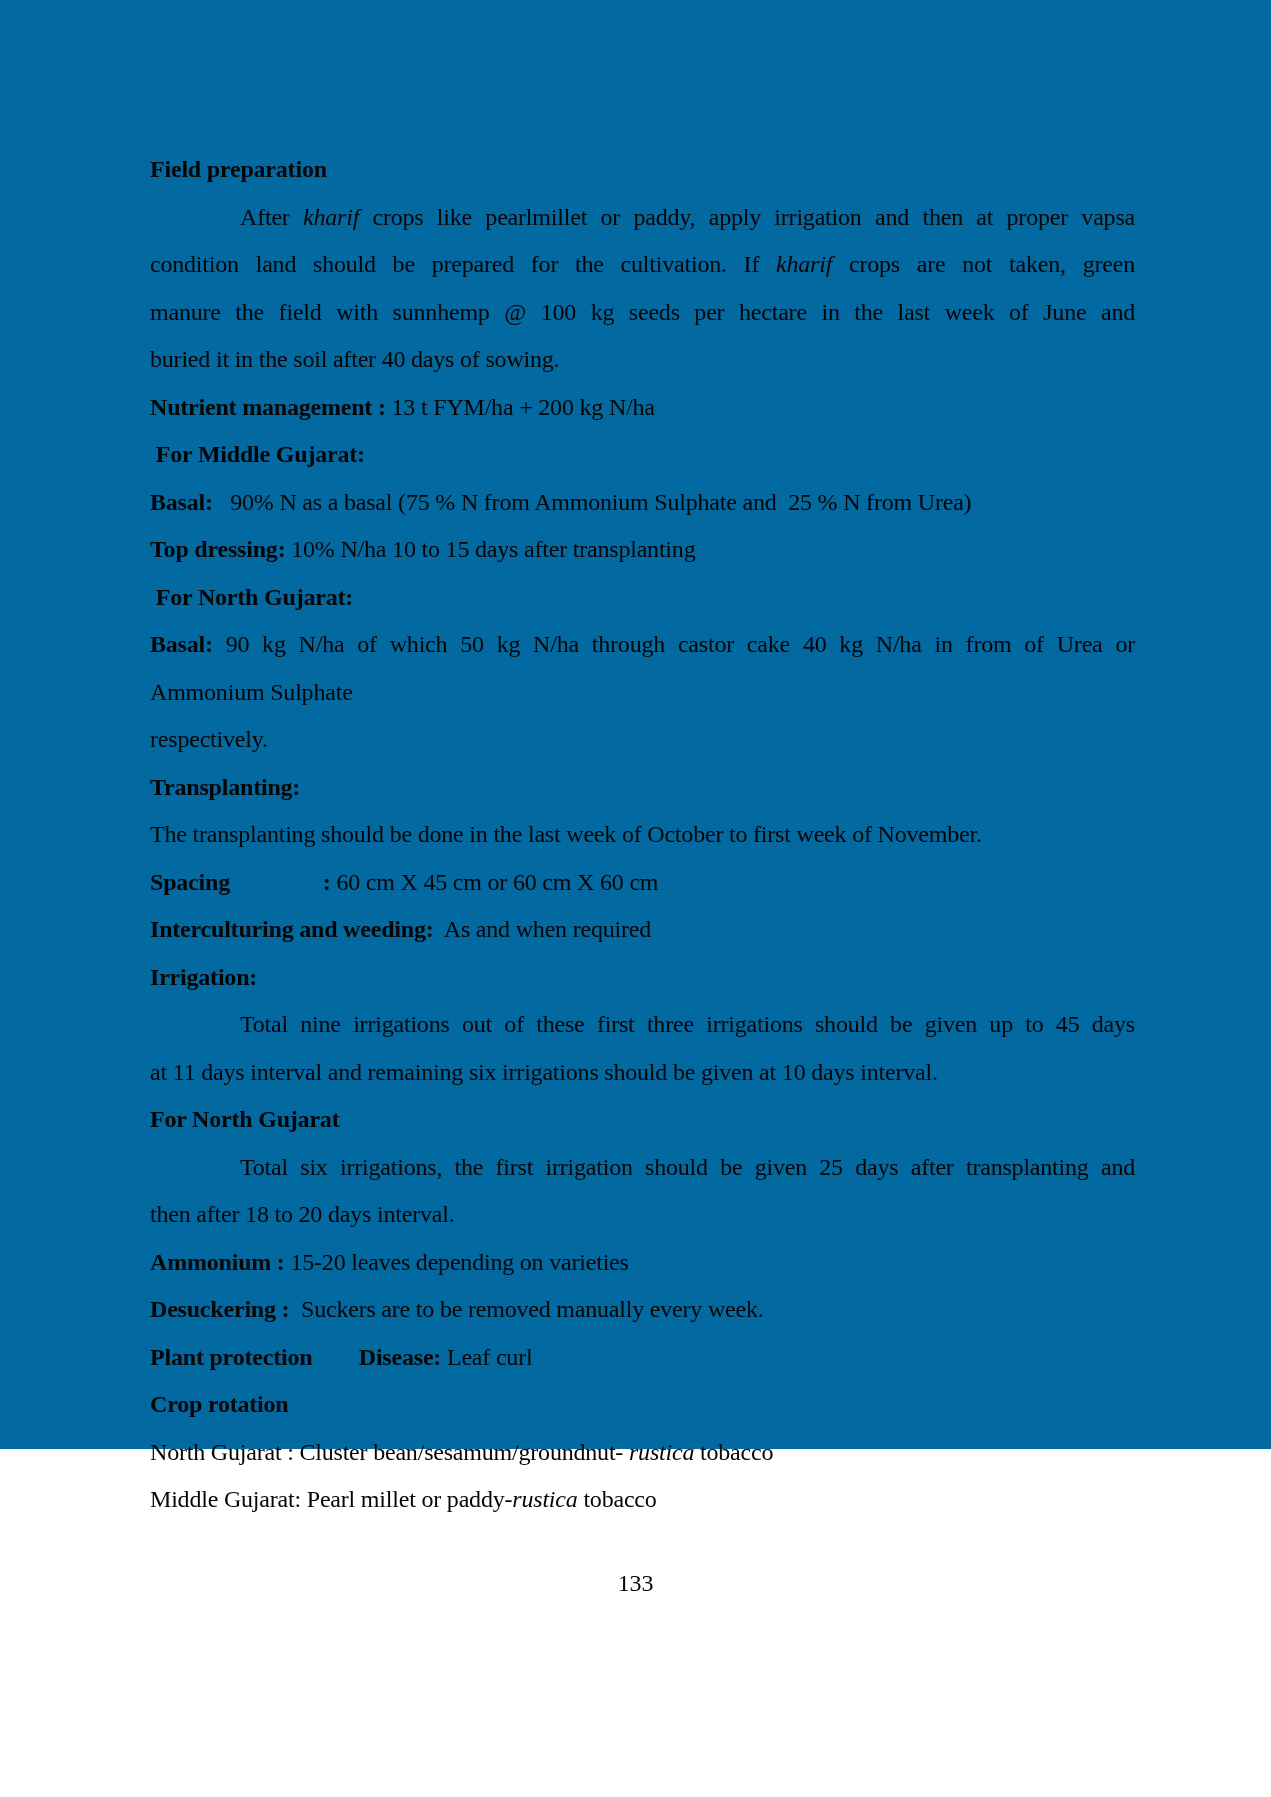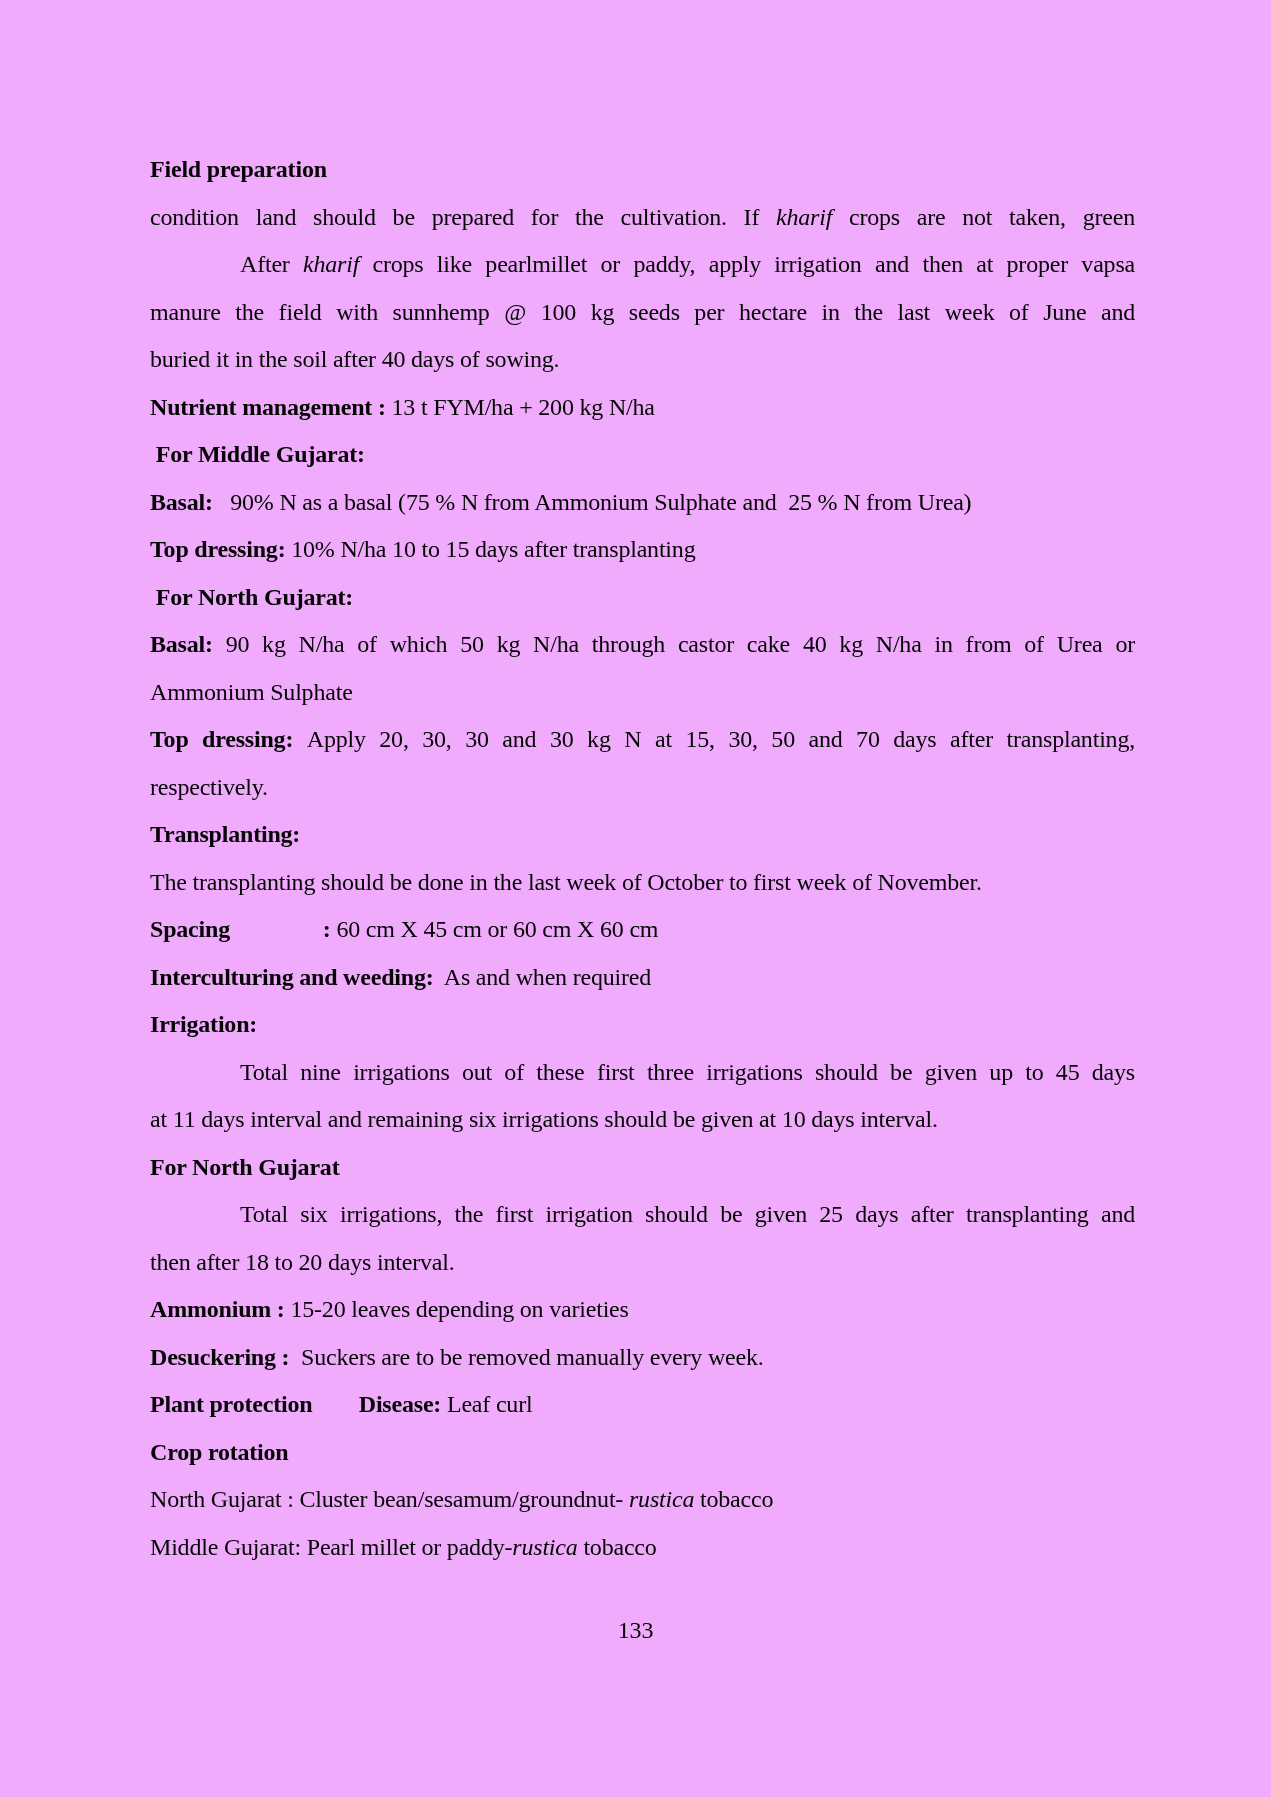--- a/index.html
+++ b/index.html
@@ -7,22 +7,22 @@
     padding: 0;
   }
   body {
     width: 1271px;
     height: 1797px;
     background: #ffffff;
     overflow: hidden;
   }
   .page {
     width: 1271px;
-    height: 1797px;
-    background: #f0abfc;
+    height: 1449px;
+    background: #0369a1;
     color: #050505;
     font-family: "Liberation Serif", "DejaVu Serif", serif;
     box-sizing: border-box;
   }
   .content {
     padding: 146px 136px 0 150px;
   }
   .dline {
     font-size: 24px;
     line-height: 47.5px;
@@ -46,32 +46,31 @@
     line-height: 47.5px;
     letter-spacing: -0.2px;
   }
 </style>
 </head>
 <body>
 
 <div class="page">
   <div class="content">
       <div class="dline"><span class="b">Field preparation</span></div>
+      <div class="dline just indent"><span>After </span><span class="i">kharif</span><span> crops like pearlmillet or paddy, apply irrigation and then at proper vapsa</span></div>
       <div class="dline just"><span>condition land should be prepared for the cultivation. If </span><span class="i">kharif</span><span> crops are not taken, green</span></div>
-      <div class="dline just indent"><span>After </span><span class="i">kharif</span><span> crops like pearlmillet or paddy, apply irrigation and then at proper vapsa</span></div>
       <div class="dline just"><span>manure the field with sunnhemp @ 100 kg seeds per hectare in the last week of June and</span></div>
       <div class="dline"><span>buried it in the soil after 40 days of sowing.</span></div>
       <div class="dline"><span class="b">Nutrient management : </span><span>13 t FYM/ha + 200 kg N/ha</span></div>
       <div class="dline"><span class="b"> For Middle Gujarat:</span></div>
       <div class="dline"><span class="b">Basal:</span><span>   90% N as a basal (75 % N from Ammonium Sulphate and  25 % N from Urea)</span></div>
       <div class="dline"><span class="b">Top dressing: </span><span>10% N/ha 10 to 15 days after transplanting</span></div>
       <div class="dline"><span class="b"> For North Gujarat:</span></div>
       <div class="dline just"><span class="b">Basal: </span><span>90 kg N/ha of which 50 kg N/ha through castor cake 40 kg N/ha in from of Urea or</span></div>
       <div class="dline"><span>Ammonium Sulphate</span></div>
-      <div class="dline just"><span class="b">Top dressing: </span><span>Apply 20, 30, 30 and 30 kg N at 15, 30, 50 and 70 days after transplanting,</span></div>
       <div class="dline"><span>respectively.</span></div>
       <div class="dline"><span class="b">Transplanting:</span></div>
       <div class="dline"><span>The transplanting should be done in the last week of October to first week of November.</span></div>
       <div class="dline"><span class="b">Spacing</span><span>                </span><span class="b">: </span><span>60 cm X 45 cm or 60 cm X 60 cm</span></div>
       <div class="dline"><span class="b">Interculturing and weeding:</span><span>  As and when required</span></div>
       <div class="dline"><span class="b">Irrigation:</span></div>
       <div class="dline just indent"><span>Total nine irrigations out of these first three irrigations should be given up to 45 days</span></div>
       <div class="dline"><span>at 11 days interval and remaining six irrigations should be given at 10 days interval.</span></div>
       <div class="dline"><span class="b">For North Gujarat</span></div>
       <div class="dline just indent"><span>Total six irrigations, the first irrigation should be given 25 days after transplanting and</span></div>

